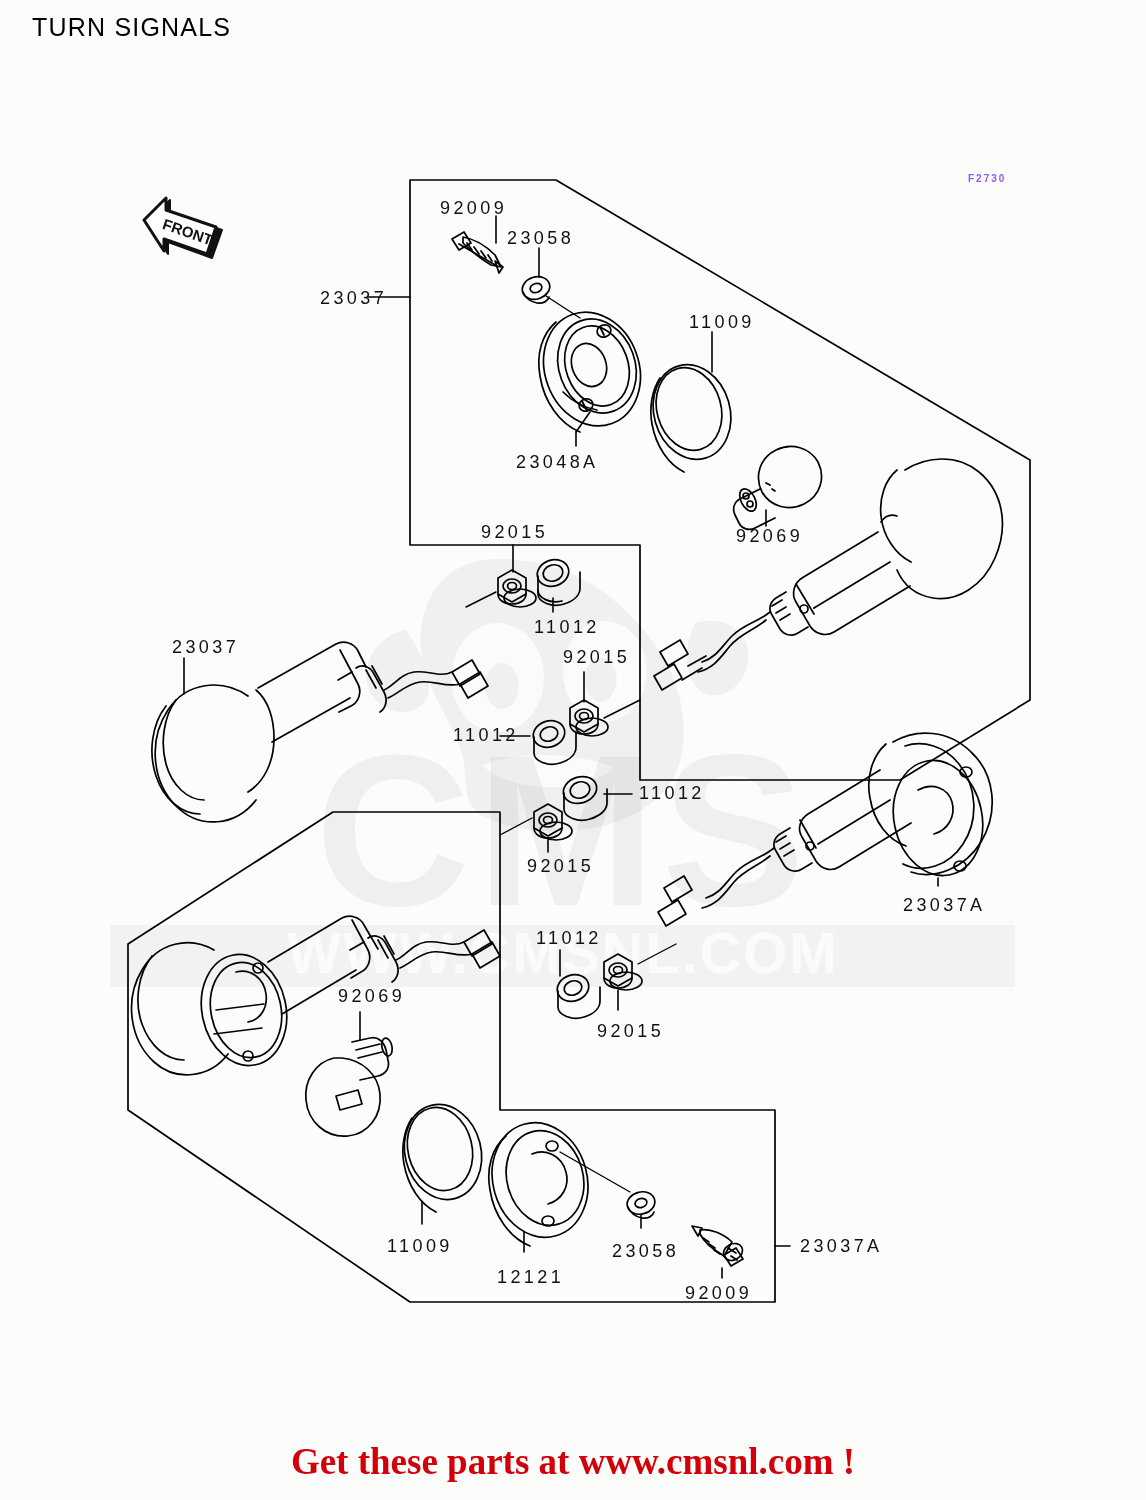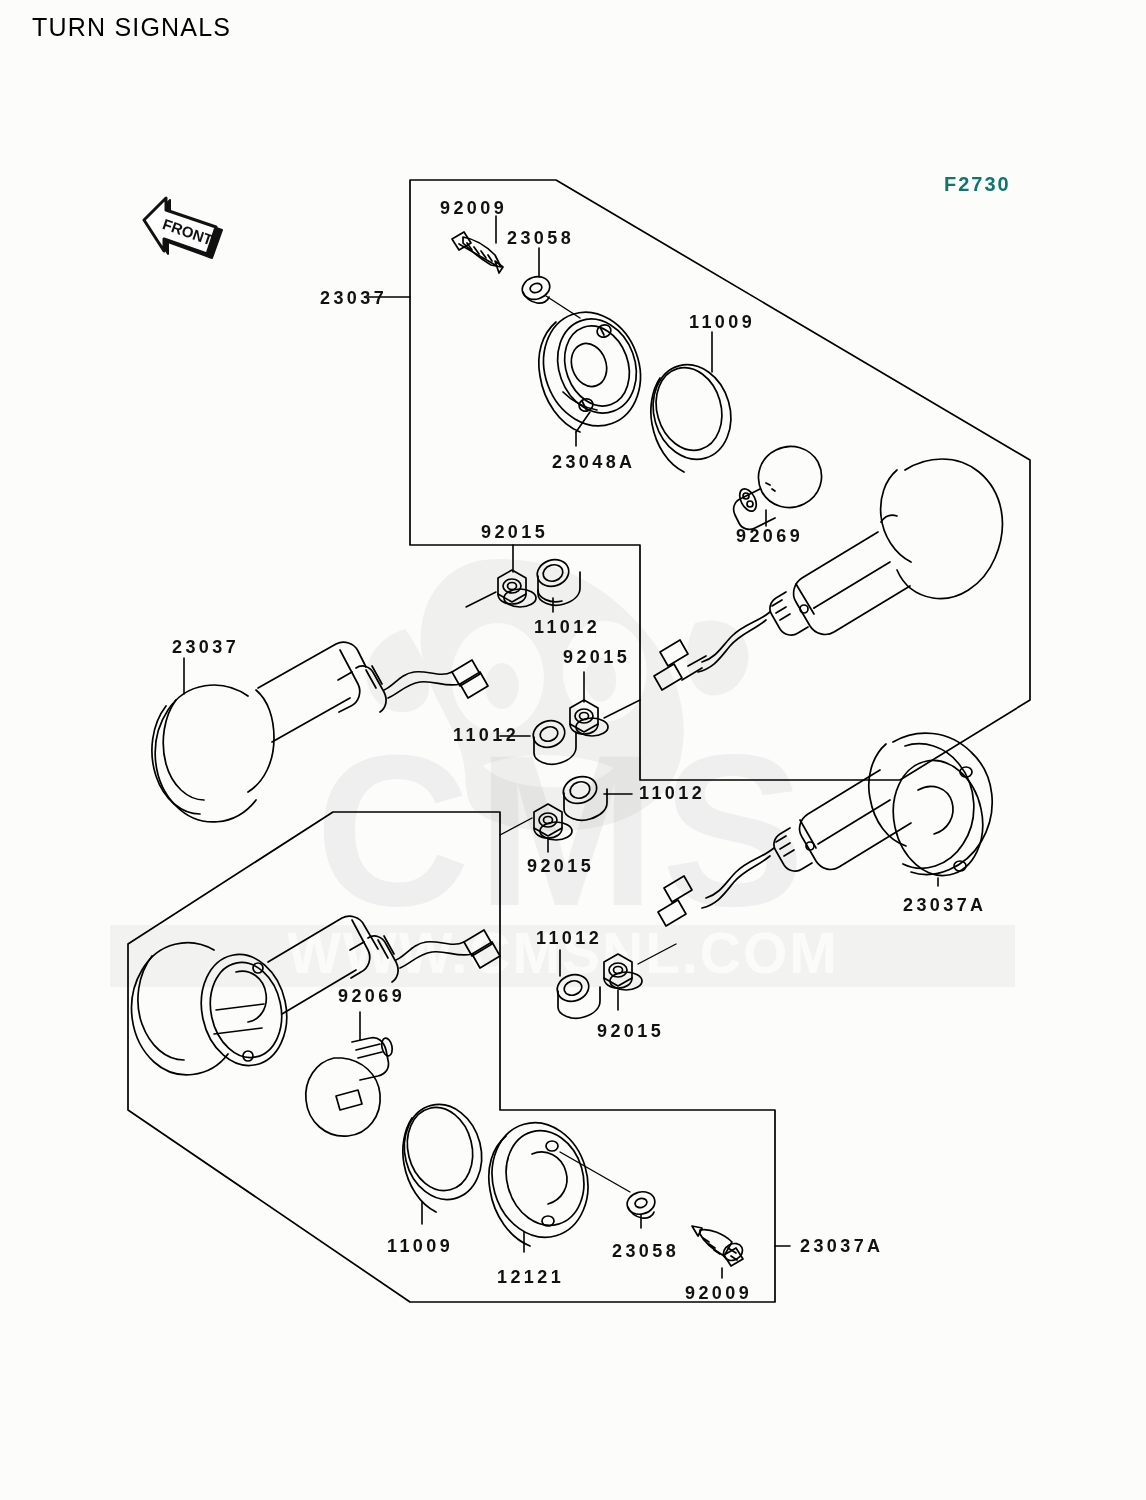--- a/index.html
+++ b/index.html
@@ -12,42 +12,42 @@
   }
   #page{position:absolute;inset:0;}
 
   .page-title{
     position:absolute;left:32px;top:13px;
     font-size:25px;letter-spacing:1.2px;
     color:#000000;font-weight:400;
     white-space:nowrap;
   }
   .ref-code{
-    position:absolute;left:944px;top:173px;
-    font-size:20px;letter-spacing:2px;
-    color:#0f766e;font-weight:700;
+    position:absolute;left:968px;top:173px;
+    font-size:10px;letter-spacing:2px;
+    color:#8b5cf6;font-weight:700;
     font-family:"Liberation Sans", sans-serif;
     white-space:nowrap;
   }
   .footer-cta{
     position:absolute;left:0;right:0;top:1440px;
     text-align:center;
     font-size:37px;color:#d3000a;
     font-family:"Liberation Serif", serif;
     font-weight:700;letter-spacing:0px;
     white-space:nowrap;
   }
 
   
   .lbl{
     position:absolute;
     font-size:18px;
     letter-spacing:3.4px;
     color:#111;
-    font-weight:700;
+    font-weight:400;
     white-space:nowrap;
     font-family:"Liberation Sans", sans-serif;
   }
 
   
   .front-badge{
     position:absolute;left:138px;top:196px;
     width:92px;height:78px;
   }
 
@@ -365,33 +365,34 @@
     </svg>
   </div>
 
   <div class="page-title">TURN SIGNALS</div>
   <div class="ref-code">F2730</div>
 
   <div class="lbl" style="left:440px;top:198px">92009</div>
   <div class="lbl" style="left:507px;top:228px">23058</div>
   <div class="lbl" style="left:320px;top:288px">23037</div>
   <div class="lbl" style="left:689px;top:312px">11009</div>
-  <div class="lbl" style="left:552px;top:452px">23048A</div>
+  <div class="lbl" style="left:516px;top:452px">23048A</div>
   <div class="lbl" style="left:736px;top:526px">92069</div>
   <div class="lbl" style="left:481px;top:522px">92015</div>
   <div class="lbl" style="left:172px;top:637px">23037</div>
   <div class="lbl" style="left:534px;top:617px">11012</div>
   <div class="lbl" style="left:563px;top:647px">92015</div>
   <div class="lbl" style="left:453px;top:725px">11012</div>
   <div class="lbl" style="left:639px;top:783px">11012</div>
   <div class="lbl" style="left:527px;top:856px">92015</div>
   <div class="lbl" style="left:903px;top:895px">23037A</div>
   <div class="lbl" style="left:536px;top:928px">11012</div>
   <div class="lbl" style="left:597px;top:1021px">92015</div>
   <div class="lbl" style="left:338px;top:986px">92069</div>
   <div class="lbl" style="left:387px;top:1236px">11009</div>
   <div class="lbl" style="left:497px;top:1267px">12121</div>
   <div class="lbl" style="left:612px;top:1241px">23058</div>
   <div class="lbl" style="left:685px;top:1283px">92009</div>
   <div class="lbl" style="left:800px;top:1236px">23037A</div>
 
+  <div class="footer-cta">Get these parts at www.cmsnl.com !</div>
 
 </div>
 
 </body></html>

